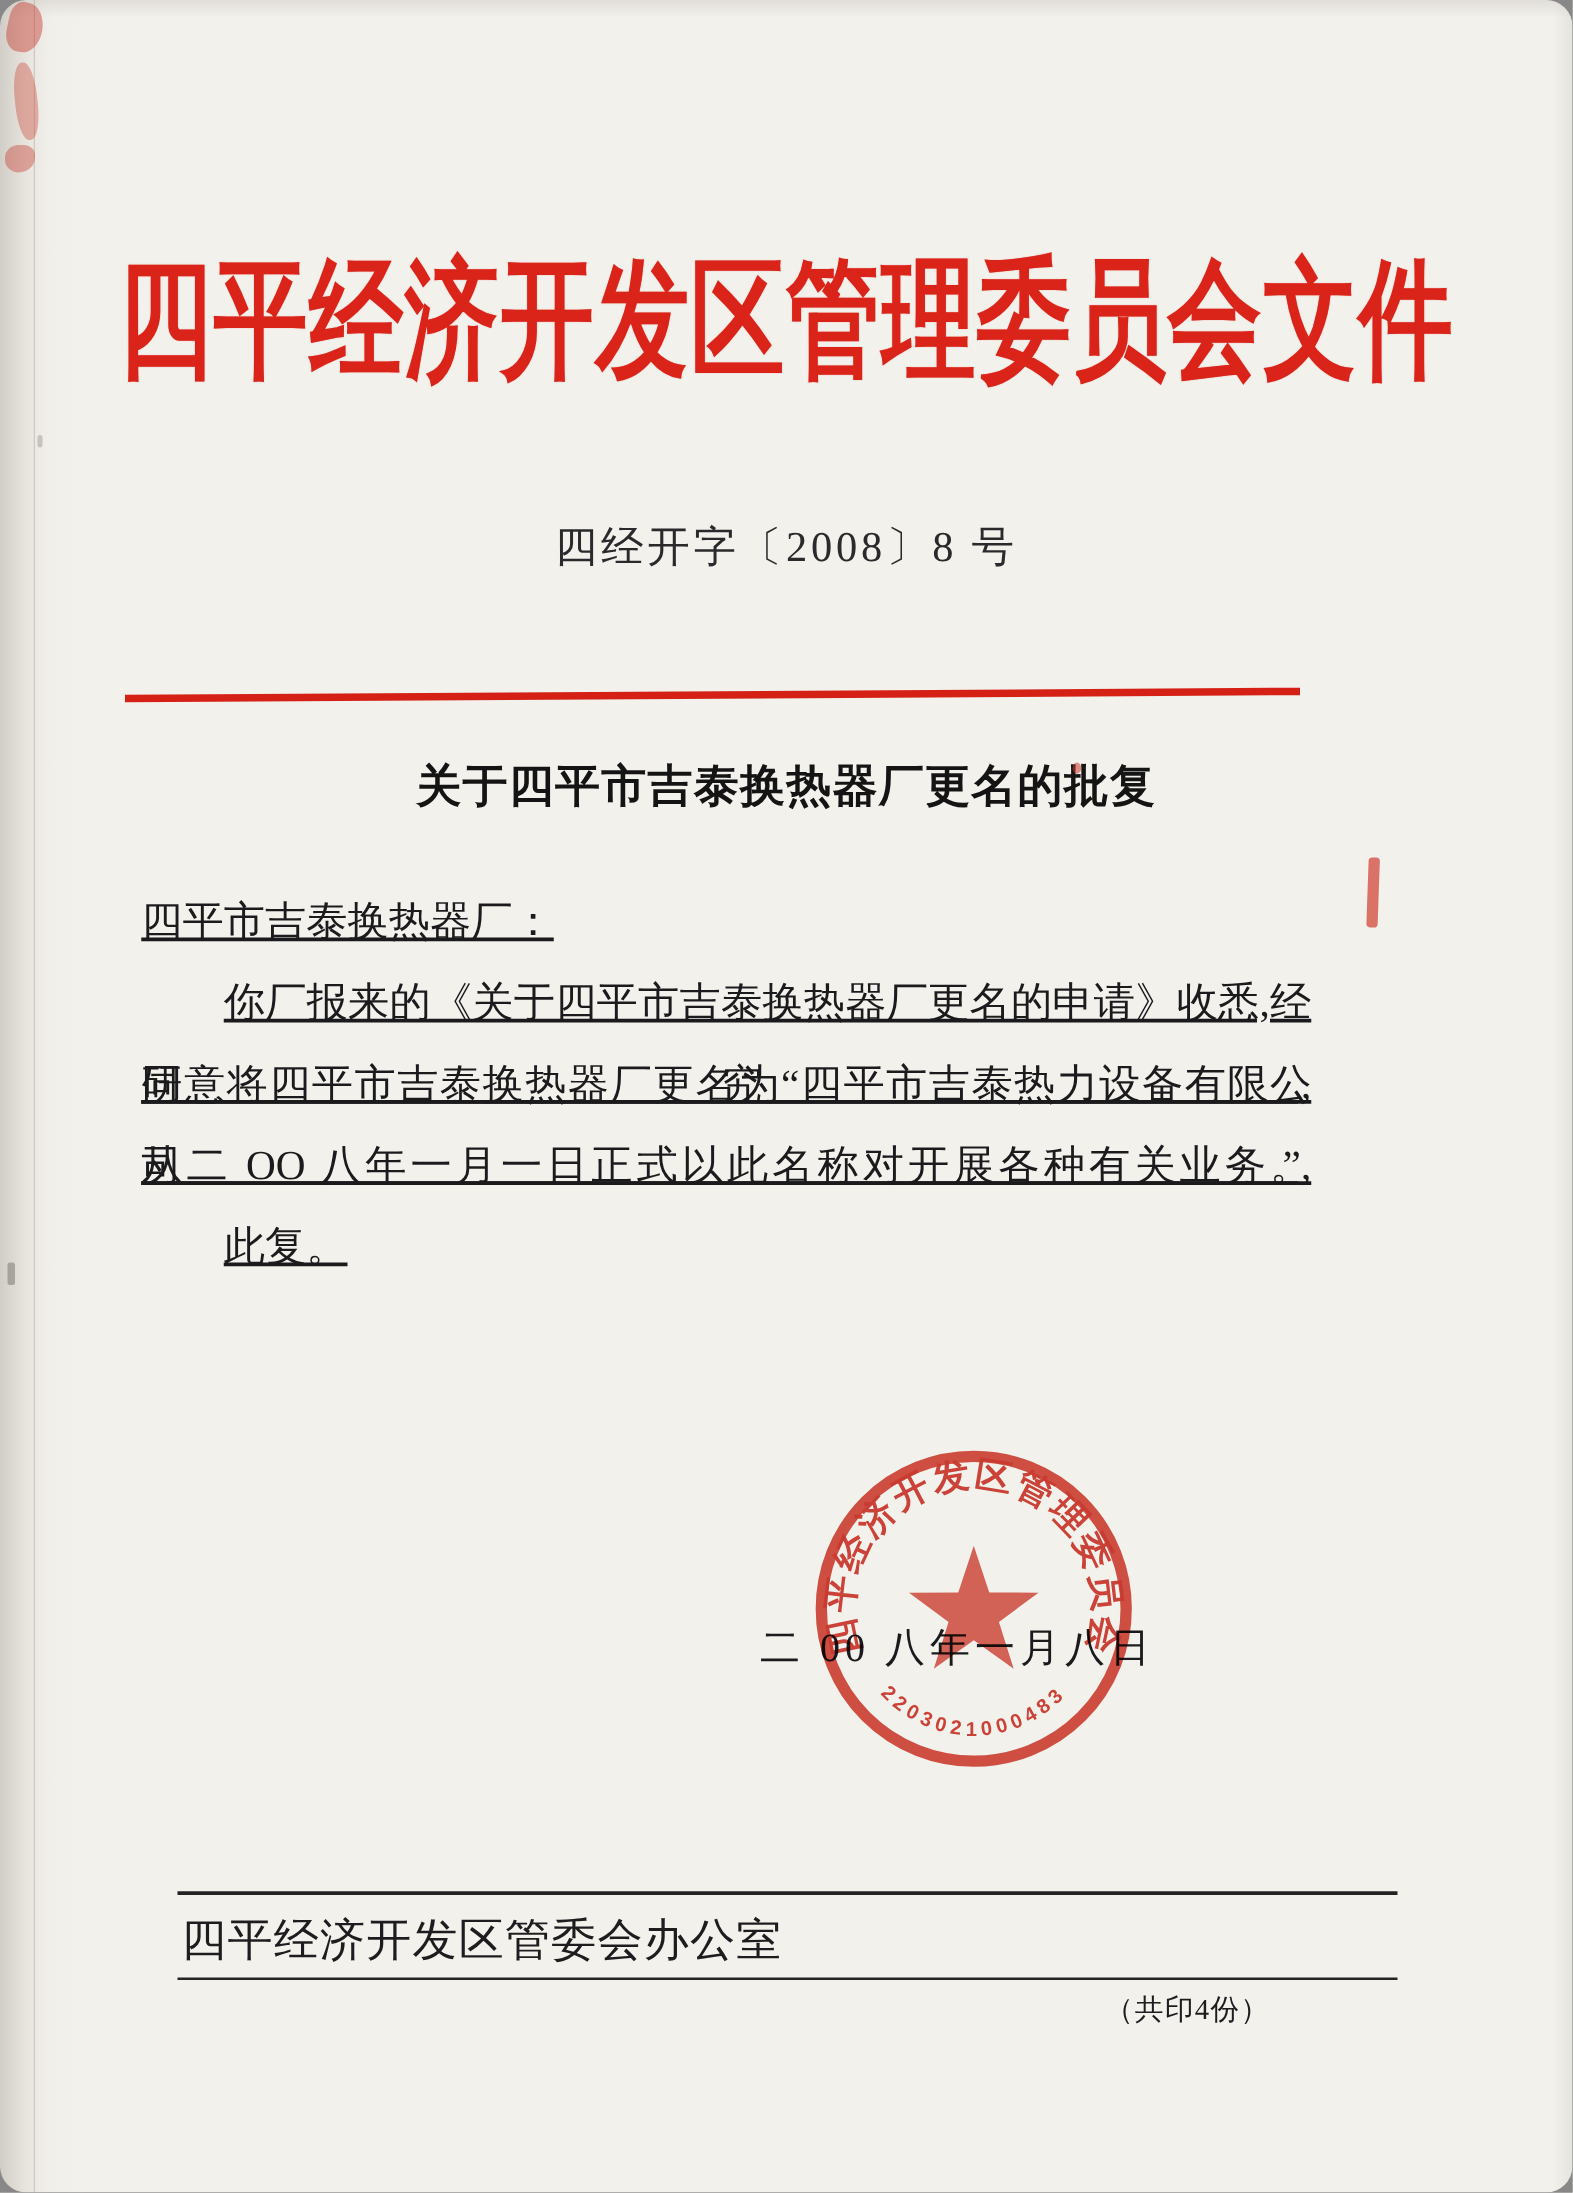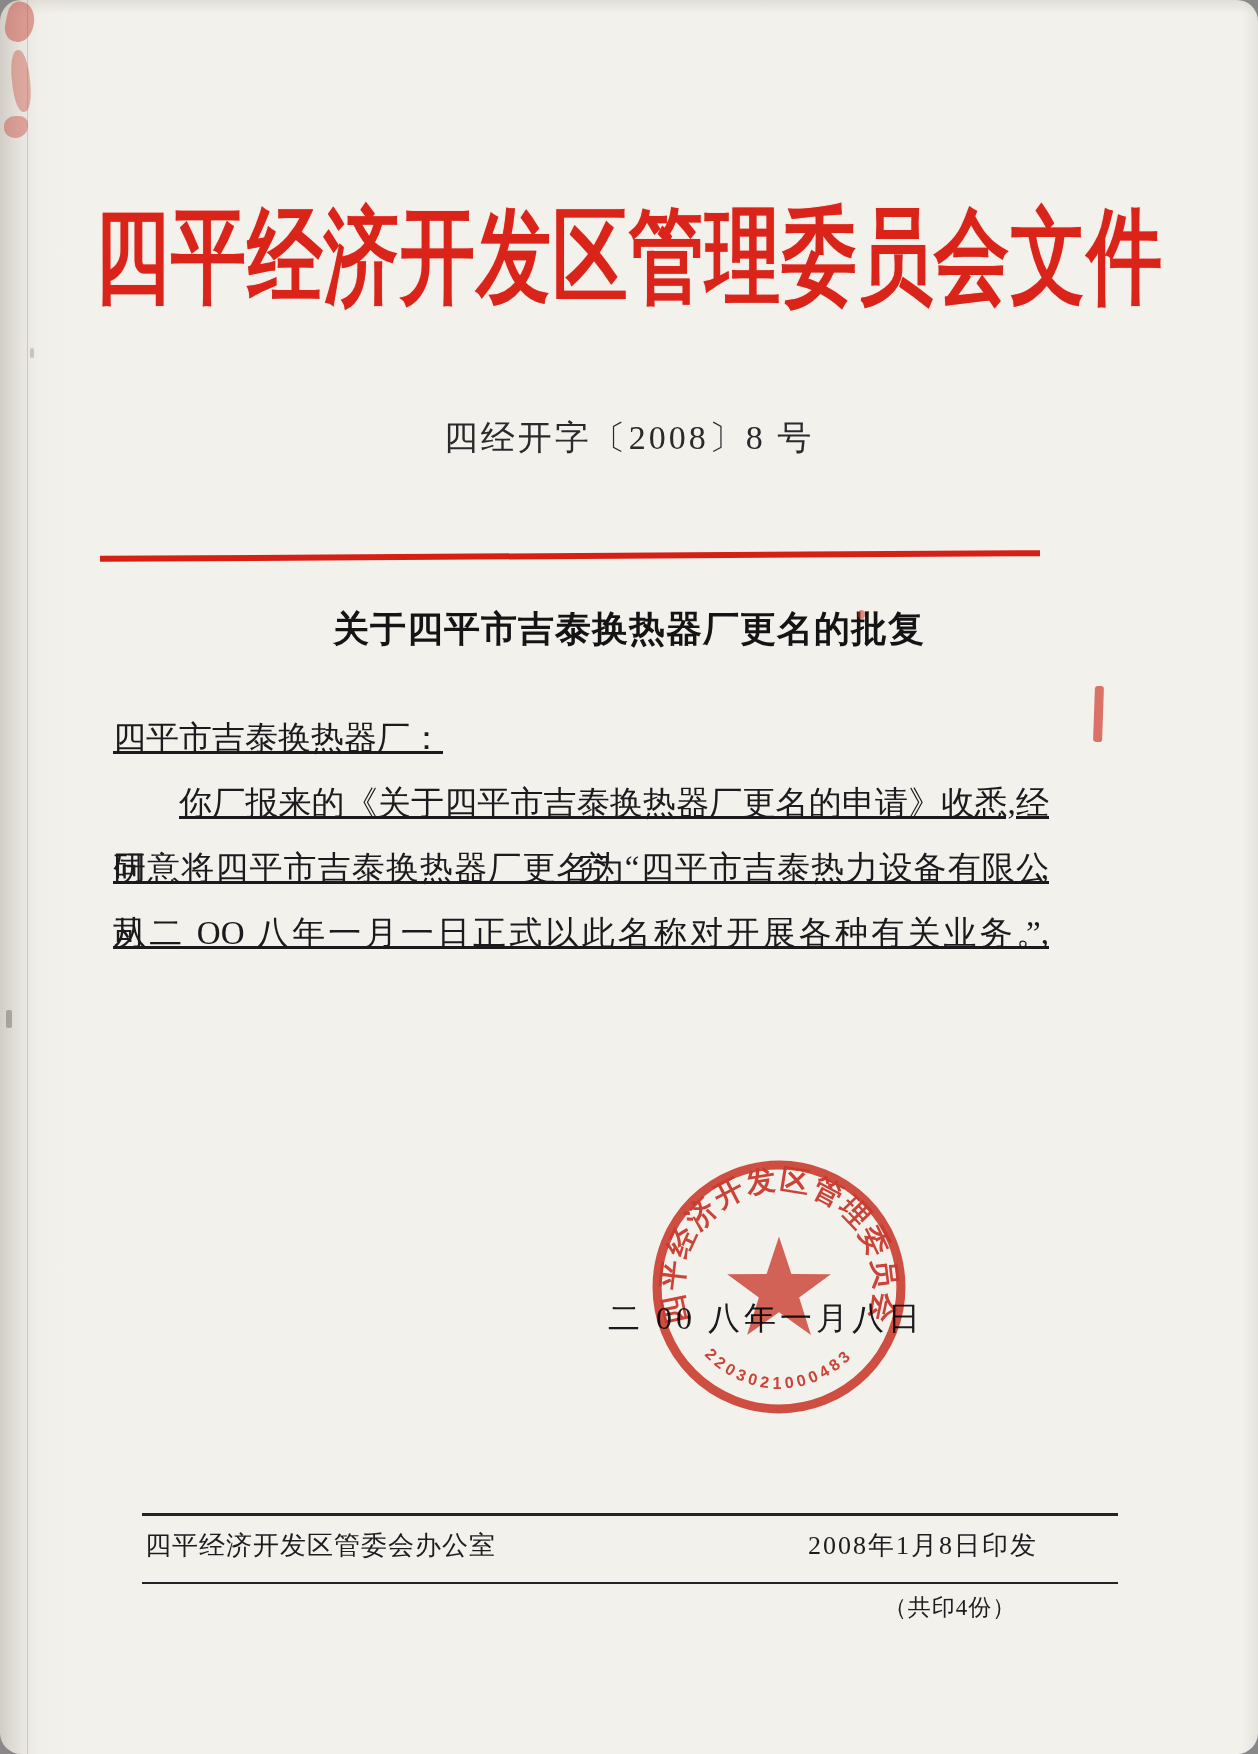--- a/index.html
+++ b/index.html
@@ -66,21 +66,21 @@
     font-family:"Liberation Sans","DejaVu Sans",sans-serif;
     font-weight:bold;font-size:31px;color:#141414;white-space:nowrap;letter-spacing:2px;
   }
   .kw{margin-left:36px;}
   .kw + .kw{margin-left:58px;}
   .hrule{position:absolute;left:142px;width:976px;background:#242424;}
   .hrule.r1{top:1513px;height:3px;}
   .hrule.r2{top:1582px;height:2px;}
   .issuer-row{
     position:absolute;top:1528px;left:145px;width:973px;height:42px;
-    font-size:26px;color:#1d1c1e;letter-spacing:1px;
+    font-size:36px;color:#1d1c1e;letter-spacing:1px;
   }
   .issuer{position:absolute;left:0;top:0;}
   .print-date{position:absolute;right:80px;top:0;letter-spacing:2px;}
   .copies-note{
     position:absolute;top:1592px;left:870px;width:160px;
     font-size:23px;color:#1d1c1e;text-align:center;letter-spacing:1px;
   }
   
   .artifact{position:absolute;}
   .a-red1{top:2px;left:6px;width:28px;height:40px;background:#c53a2c;opacity:.45;border-radius:40% 60% 55% 45%;transform:rotate(12deg);}
@@ -106,20 +106,21 @@
 
   <div class="red-rule"></div>
 
   <div class="doc-title">关于四平市吉泰换热器厂更名的批复</div>
 
   <div class="body-block">
     <div class="line">四平市吉泰换热器厂：</div>
     <div class="line fill indent">你厂报来的《关于四平市吉泰换热器厂更名的申请》收悉,经研究,</div>
     <div class="line fill">同意将四平市吉泰换热器厂更名为“四平市吉泰热力设备有限公司”,</div>
     <div class="line fill">从二 OO 八年一月一日正式以此名称对开展各种有关业务。</div>
+    <div class="line indent">此复。</div>
   </div>
 
   <div class="date-line">二 00 八年一月八日</div>
 
   <svg class="seal" viewBox="0 0 260 260">
     <defs>
       <path id="sealTopArc" d="M 40,163 A 96,96 0 1 1 220,163" fill="none"></path>
       <path id="sealBottomArc" d="M 34,156 A 99,99 0 0 0 226,156" fill="none"></path>
     </defs>
     <circle cx="130" cy="130" r="121" fill="none" stroke="#d23527" stroke-width="9" opacity="0.93"></circle>
@@ -130,21 +131,20 @@
     <text font-family="Liberation Sans, DejaVu Sans, sans-serif" font-size="16" font-weight="bold" fill="#cf2c20" letter-spacing="4" opacity="0.95">
       <textPath href="#sealBottomArc" startOffset="50%" text-anchor="middle">2203021000483</textPath>
     </text>
   </svg>
 
 
   <div class="hrule r1"></div>
 
   <div class="issuer-row">
     <span class="issuer">四平经济开发区管委会办公室</span>
-    <span class="print-date">2008年1月8日印发</span>
   </div>
 
   <div class="hrule r2"></div>
 
   <div class="copies-note">（共印4份）</div>
 
   <div class="artifact a-red1"></div>
   <div class="artifact a-red2"></div>
   <div class="artifact a-red3"></div>
   <div class="artifact a-red-edge"></div>

